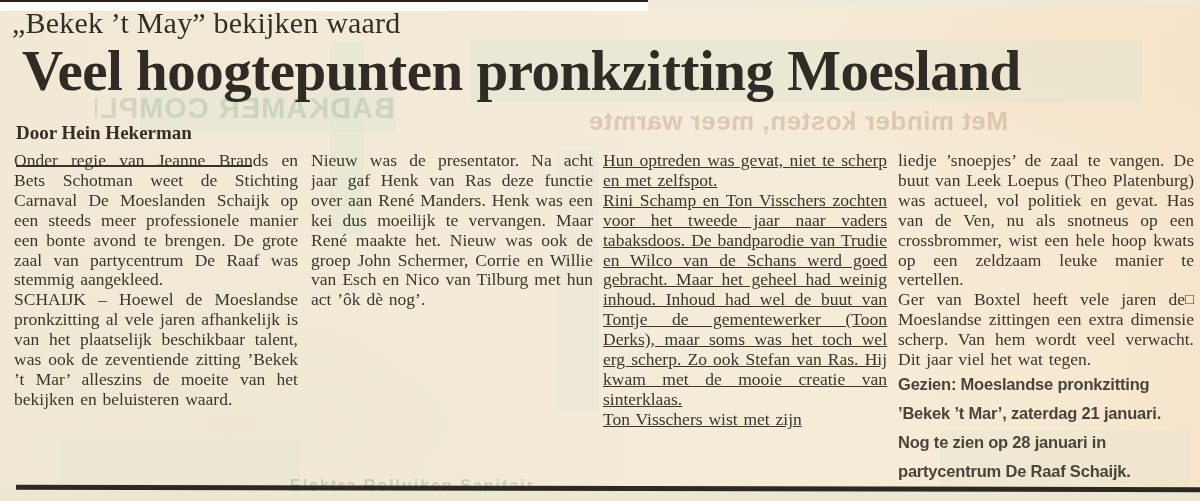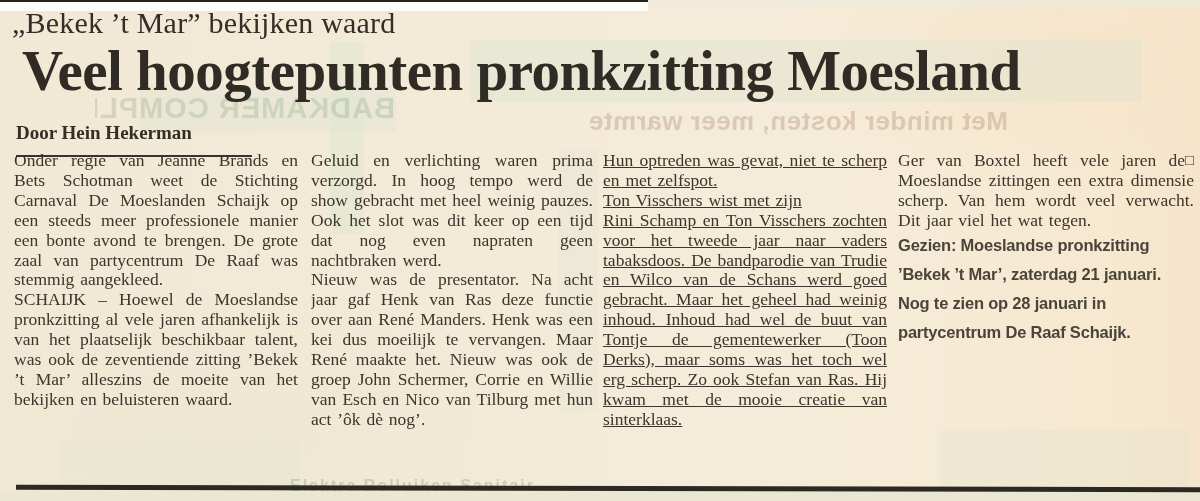--- a/index.html
+++ b/index.html
@@ -15,21 +15,21 @@
   }
   .bleed-rect{position:absolute;background:#dde5d0;pointer-events:none;}
   .edge-top{position:absolute;left:0;top:0;width:648px;height:9px;background:#fcfcf8;border-top:2px solid #26231e;}
   .edge-top-right{position:absolute;left:648px;top:0;width:552px;height:7px;background:#eeeadb;opacity:.8;}
   .bottom-rule{position:absolute;left:16px;top:486px;width:1184px;height:5px;background:#2c2822;transform:rotate(0.12deg);}
   .bottom-strip{position:absolute;left:0;top:491px;width:1200px;height:10px;background:#ece7d2;}
 
   .kicker{position:absolute;left:12px;top:6px;font-size:30px;color:#332f28;letter-spacing:.2px;white-space:nowrap;}
   .headline{position:absolute;left:22px;top:38px;width:1180px;font-size:57px;font-weight:bold;color:#302c25;letter-spacing:-.5px;white-space:nowrap;}
   .byline{position:absolute;left:16px;top:122px;font-size:19px;font-weight:bold;color:#332f27;
-    border-bottom:2.5px solid #38342b;padding-bottom:11px;width:236px;}
+    border-bottom:2.5px solid #38342b;padding-bottom:21px;width:236px;}
 
   .col{position:absolute;top:151px;height:338px;font-size:17.5px;line-height:19.9px;
     color:#3b352b;text-align:justify;word-spacing:1.5px;overflow:hidden;}
   .col p{margin:0;}
   .col-1{left:14px;width:284px;}
   .col-2{left:311px;width:282px;}
   .col-3{left:603px;width:284px;text-decoration:underline;}
   .col-4{left:898px;width:296px;}
   .endmark{float:right;font-size:15px;line-height:19px;color:#3b352b;}
 
@@ -57,36 +57,36 @@
 
 <div class="mirror-bleed bleed-heat">Met minder kosten, meer warmte</div>
 <div class="mirror-bleed bleed-bath">BADKAMER COMPLEET</div>
 <div class="bleed-bottom">Elektra Rolluiken Sanitair</div>
 
 <div class="edge-top"></div>
 <div class="edge-top-right"></div>
 <div class="bottom-strip"></div>
 <div class="bottom-rule"></div>
 
-<div class="kicker">„Bekek ’t Mar” bekijken waard</div>
+<div class="kicker">„Bekek ’t May” bekijken waard</div>
 <div class="headline">Veel hoogtepunten pronkzitting Moesland</div>
 <div class="byline">Door Hein Hekerman</div>
 
 <div class="col col-1">
   <p>Onder regie van Jeanne Brands en Bets Schotman weet de Stichting Carnaval De Moeslanden Schaijk op een steeds meer professionele manier een bonte avond te brengen. De grote zaal van partycentrum De Raaf was stemmig aangekleed.</p>
   <p>SCHAIJK – Hoewel de Moeslandse pronkzitting al vele jaren afhankelijk is van het plaatselijk beschikbaar talent, was ook de zeventiende zitting ’Bekek ’t Mar’ alleszins de moeite van het bekijken en beluisteren waard.</p>
 </div>
 
 <div class="col col-2">
-  <p>Geluid en verlichting waren prima verzorgd. In hoog tempo werd de show gebracht met heel weinig pauzes. Ook het slot was dit keer op een tijd dat nog even napraten geen nachtbraken werd.</p>
   <p>Nieuw was de presentator. Na acht jaar gaf Henk van Ras deze functie over aan René Manders. Henk was een kei dus moeilijk te vervangen. Maar René maakte het. Nieuw was ook de groep John Schermer, Corrie en Willie van Esch en Nico van Tilburg met hun act ’ôk dè nog’.</p>
 </div>
 
 <div class="col col-3">
   <p>Hun optreden was gevat, niet te scherp en met zelfspot.</p>
+  <p>Rini Schamp en Ton Visschers zochten voor het tweede jaar naar vaders tabaksdoos. De bandparodie van Trudie en Wilco van de Schans werd goed gebracht. Maar het geheel had weinig inhoud. Inhoud had wel de buut van Tontje de gementewerker (Toon Derks), maar soms was het toch wel erg scherp. Zo ook Stefan van Ras. Hij kwam met de mooie creatie van sinterklaas.</p>
   <p>Ton Visschers wist met zijn</p>
-  <p>Rini Schamp en Ton Visschers zochten voor het tweede jaar naar vaders tabaksdoos. De bandparodie van Trudie en Wilco van de Schans werd goed gebracht. Maar het geheel had weinig inhoud. Inhoud had wel de buut van Tontje de gementewerker (Toon Derks), maar soms was het toch wel erg scherp. Zo ook Stefan van Ras. Hij kwam met de mooie creatie van sinterklaas.</p>
 </div>
 
 <div class="col col-4">
+  <p>liedje ’snoepjes’ de zaal te vangen. De buut van Leek Loepus (Theo Platenburg) was actueel, vol politiek en gevat. Has van de Ven, nu als snotneus op een crossbrommer, wist een hele hoop kwats op een zeldzaam leuke manier te vertellen.</p>
   <p><span class="endmark">□</span><span>Ger van Boxtel heeft vele jaren de Moeslandse zittingen een extra dimensie scherp. Van hem wordt veel verwacht. Dit jaar viel het wat tegen.</span></p>
   <p class="review-note">Gezien: Moeslandse pronkzitting ’Bekek ’t Mar’, zaterdag 21 januari. Nog te zien op 28 januari in partycentrum De Raaf Schaijk.</p>
 </div>
 
 </body></html>

